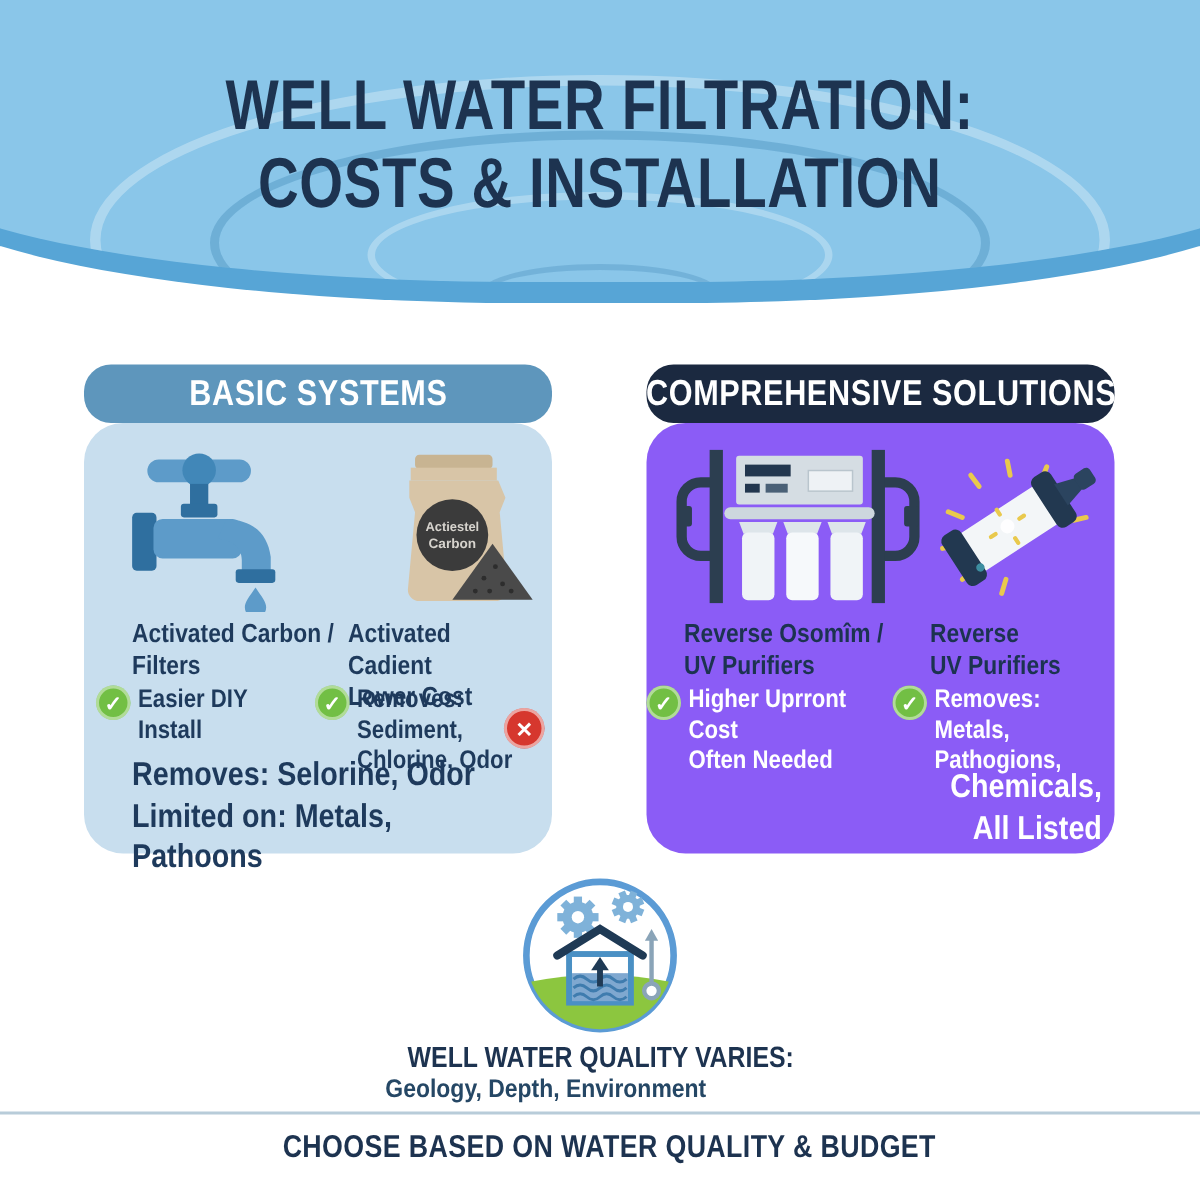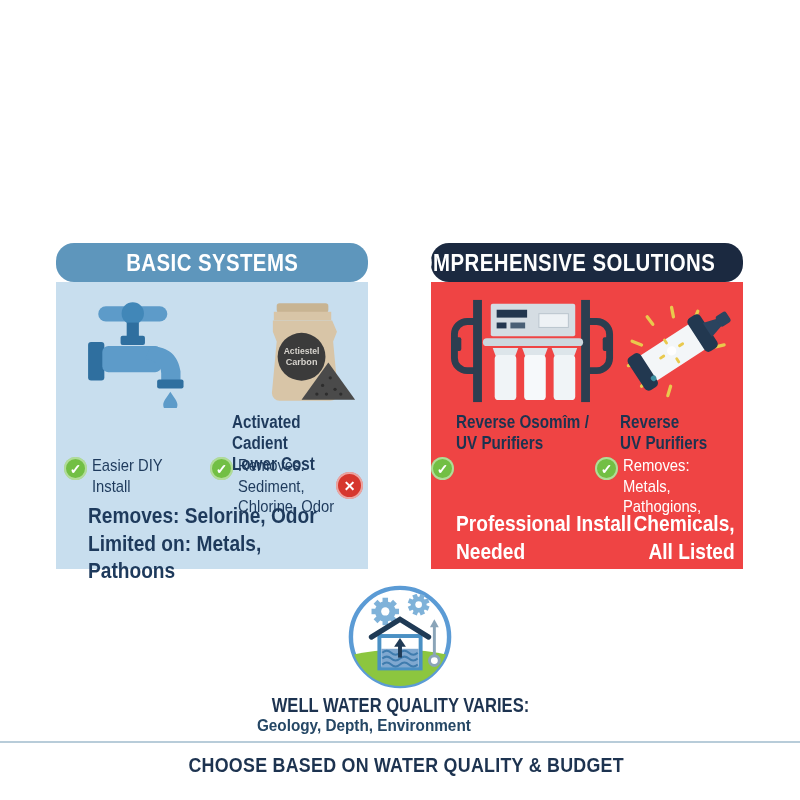--- a/index.html
+++ b/index.html
@@ -21,33 +21,33 @@
   .title-block { position:absolute; left:0; top:44px; width:800px; text-align:center; z-index:5; }
   .title-line { font-size:47px; font-weight:bold; color:#1d3350; line-height:1.1; letter-spacing:.5px; }
   .title-line span { display:inline-block; transform:scaleX(.80); transform-origin:center top; white-space:nowrap; }
 
   
   .panel { position:absolute; top:243px; width:312px; height:326px; }
   .panel.basic { left:56px; }
   .panel.comp  { left:431px; }
   .panel-bar { height:39px; display:flex; align-items:center; justify-content:center;border-radius:18px; }
   .panel.basic .panel-bar { background:#5e96bc; }
-  .panel.comp  .panel-bar { background:#1b2940;justify-content:flex-end; }
+  .panel.comp  .panel-bar { background:#1b2940; }
   .panel-bar-label { color:#fff; font-weight:bold; font-size:24px; letter-spacing:.5px;
     display:inline-block; transform:scaleX(.85); transform-origin:center center; white-space:nowrap; }
-  .panel-body { position:relative; height:287px; }
+  .panel-body { position:relative; height:287px;border-radius:26px; }
   .panel.basic .panel-body { background:#c8deee; }
-  .panel.comp  .panel-body { background:#ef4444; }
+  .panel.comp  .panel-body { background:#8b5cf6; }
 
   .icon-slot { position:absolute; }
   .cond { display:inline-block; transform:scaleX(.87); transform-origin:left top; white-space:pre-line; }
   .heading { position:absolute; font-weight:bold; font-size:17.5px; line-height:1.2; color:#1e3a5c; }
   .panel.comp .heading { color:#1c3350; }
   .check-row { position:absolute; display:flex; align-items:flex-start; gap:5px; }
-  .check-label { font-weight:normal; font-size:17px; line-height:1.22; color:#1e3a5c; }
+  .check-label { font-weight:bold; font-size:17px; line-height:1.22; color:#1e3a5c; }
   .panel.comp .check-label { color:#ffffff; }
   .note { position:absolute; font-weight:bold; font-size:22px; line-height:1.25; color:#1e3a5c; }
   .panel.comp .note { color:#ffffff; }
 
   .badge { border-radius:50%; display:flex; align-items:center; justify-content:center;
     color:#fff; font-weight:bold; flex:0 0 auto; }
   .badge.check { width:23px; height:23px; background:#72bf44; font-size:14px;
     box-shadow: inset 0 0 0 2px rgba(255,255,255,.45); margin-top:1px; }
   .badge.xmark { position:absolute; width:27px; height:27px; background:#d6372e; font-size:14px;
     box-shadow: inset 0 0 0 2px rgba(255,255,255,.55); }
@@ -63,20 +63,33 @@
   .quality-sub span { transform:scaleX(.9); }
   .divider { position:absolute; left:0; top:741px; width:800px; height:2px; background:#b8ccd9; }
   .tagline { position:absolute; left:0; top:753px; width:800px; text-align:center;
     font-weight:bold; font-size:21px; color:#1d3350; letter-spacing:.3px;padding-left:12px; }
 </style>
 </head>
 <body>
 
 <div class="page">
 
+  <div class="header-wrap">
+    <div class="header-rim"></div>
+    <div class="header-main">
+      <div class="ripple r1"></div>
+      <div class="ripple r2"></div>
+      <div class="ripple r3"></div>
+      <div class="ripple r4"></div>
+    </div>
+    <div class="title-block">
+      <div class="title-line"><span>WELL WATER FILTRATION:</span></div>
+      <div class="title-line"><span>COSTS &amp; INSTALLATION</span></div>
+    </div>
+  </div>
 
   <div class="panel basic">
     <div class="panel-bar">
       <span class="panel-bar-label">BASIC SYSTEMS</span>
     </div>
     <div class="panel-body">
 
       <div class="icon-slot" style="left:26px; top:10px; width:132px; height:116px;">
         <svg viewBox="0 0 130 112" width="132" height="116">
           <rect x="16" y="13" width="68" height="15" rx="7.5" fill="#5d9bc9"></rect>
@@ -104,20 +117,24 @@
             <circle cx="78" cy="92" r="1.7"></circle>
               <circle cx="86" cy="84" r="1.7"></circle>
               <circle cx="91" cy="96" r="1.7"></circle>
             <circle cx="97" cy="101" r="1.7"></circle>
               <circle cx="82" cy="101" r="1.7"></circle>
               <circle cx="72" cy="101" r="1.7"></circle>
           </g>
         </svg>
       </div>
 
+      <div class="heading" style="left:32px; top:130px;">
+        <span class="cond">Activated Carbon /
+Filters</span>
+      </div>
       <div class="heading" style="left:176px; top:130px;text-decoration:underline;">
         <span class="cond">Activated Cadient
 Lower Cost</span>
       </div>
 
       <div class="check-row" style="left:8px; top:174px; width:150px;">
         <div class="badge check">✓</div>
         <div class="check-label">
           <span class="cond">Easier DIY Install</span>
         </div>
@@ -204,24 +221,24 @@
         <span class="cond">Reverse Osomîm /
 UV Purifiers</span>
       </div>
       <div class="heading" style="left:189px; top:130px;">
         <span class="cond">Reverse
 UV Purifiers</span>
       </div>
 
       <div class="check-row" style="left:0px; top:174px; width:160px;">
         <div class="badge check">✓</div>
-      </div>
-      <div class="note" style="left:25px; top:228px;">
-        <span class="cond">Professional Install
-Needed</span>
+        <div class="check-label">
+          <span class="cond">Higher Uprront Cost
+Often Needed</span>
+        </div>
       </div>
 
       <div class="check-row" style="left:164px; top:174px; width:150px;">
         <div class="badge check">✓</div>
         <div class="check-label">
           <span class="cond">Removes: Metals,
 Pathogions,</span>
         </div>
       </div>
       <div class="note" style="left:193px; top:228px;text-align:right;">

